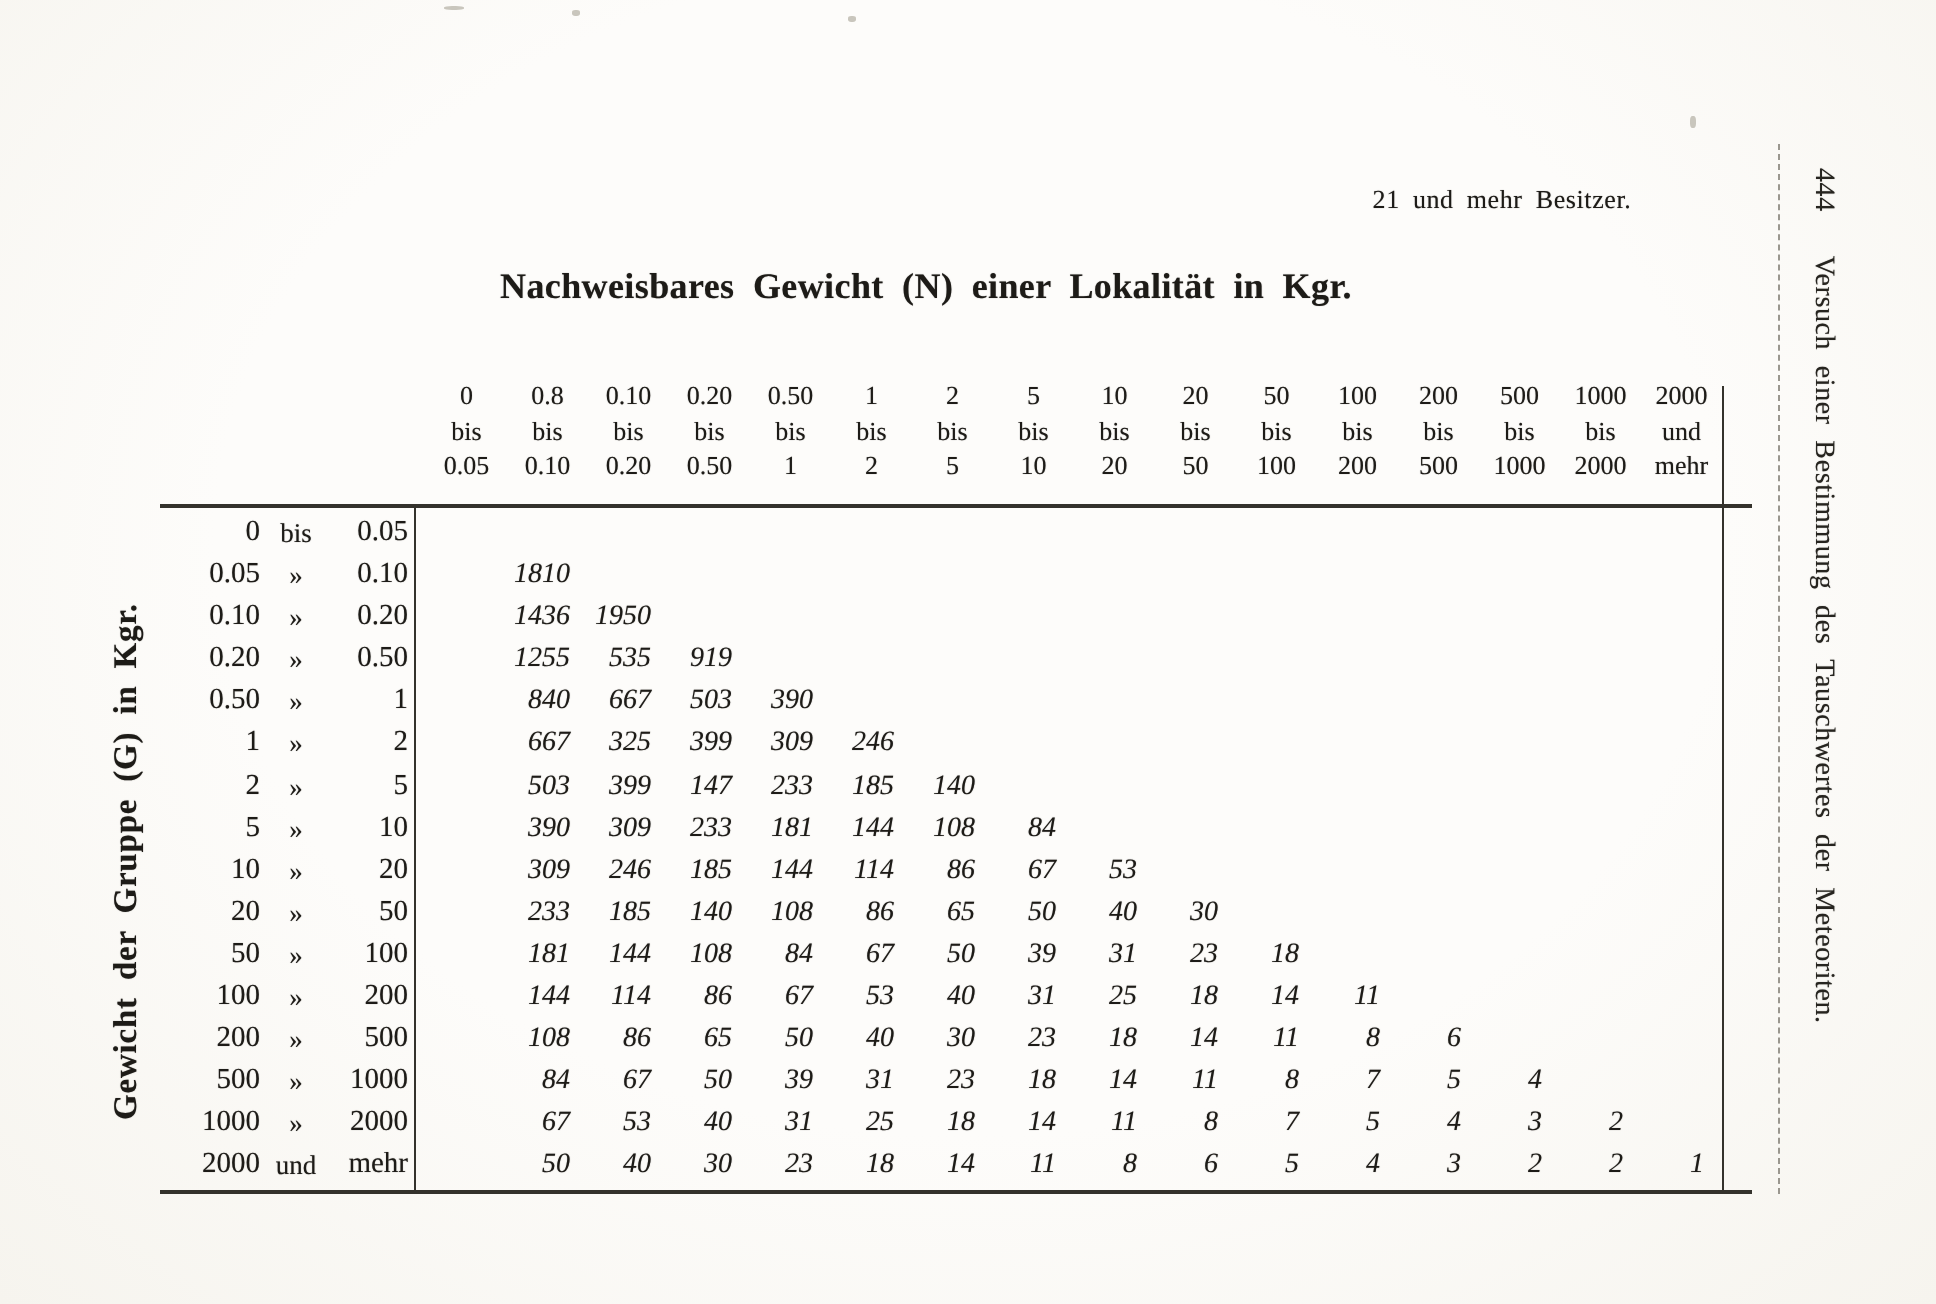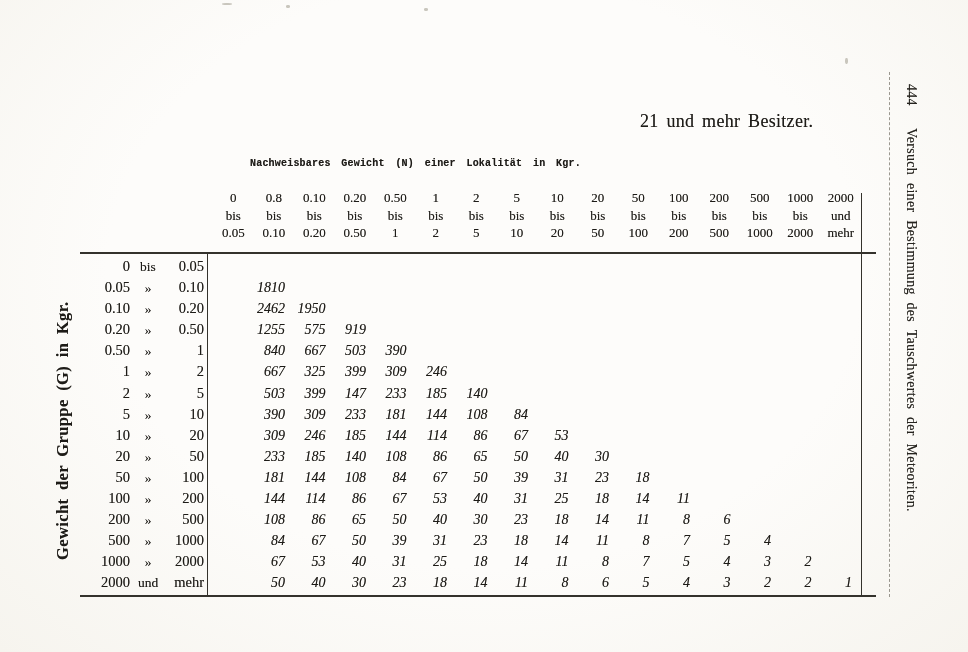--- a/index.html
+++ b/index.html
@@ -3,24 +3,24 @@
 <meta charset="utf-8">
 <style>
   html,body{margin:0;padding:0;background:#ffffff;}
   .page{
     position:relative;width:968px;height:652px;overflow:hidden;
     font-family:"Liberation Serif","DejaVu Serif",serif;
     color:#1d1b17;
     background:radial-gradient(ellipse at 50% 42%, #fdfcfa 55%, #f6f4ee 100%);
     text-shadow:0 0 0.5px rgba(32,30,26,0.5);
   }
-  .header-note{position:absolute;top:111px;left:640px;width:222px;text-align:left;
-    font-size:18px;word-spacing:3px;letter-spacing:0.3px;}
-  .title{position:absolute;top:158px;left:250px;font-size:10px;font-weight:bold;
-    word-spacing:4.5px;letter-spacing:0.2px;white-space:nowrap;font-family:Liberation Mono, monospace;}
+  .header-note{position:absolute;top:92px;left:640px;width:222px;text-align:center;
+    font-size:13px;word-spacing:3px;letter-spacing:0.3px;}
+  .title{position:absolute;top:133px;left:250px;font-size:18px;font-weight:bold;
+    word-spacing:4.5px;letter-spacing:0.2px;white-space:nowrap;}
   .left-label{position:absolute;left:53px;top:560px;transform-origin:0 0;
     transform:rotate(-90deg);font-weight:bold;font-size:16.5px;word-spacing:4px;
     letter-spacing:0.4px;white-space:nowrap;}
   .margin-rule{position:absolute;left:889px;top:72px;height:525px;width:0;
     border-left:1px dashed #9a978f;}
   .margin-text{position:absolute;left:919px;top:84px;transform-origin:0 0;
     transform:rotate(90deg);white-space:nowrap;font-size:14px;
     letter-spacing:0.3px;word-spacing:4px;color:#26241f;}
   .margin-text .pgnum{margin-right:22px;}
   .col-headers{position:absolute;left:213px;top:189px;display:grid;
@@ -260,38 +260,38 @@
       <div class="cell"></div>
       <div class="cell"></div>
       <div class="cell"></div>
       <div class="cell"></div>
       <div class="cell"></div>
       <div class="cell"></div>
       <div class="cell"></div>
       <div class="cell"></div>
       <div class="cell"></div>
       <div class="cell"></div>
-      <div class="cell">2462</div>
+      <div class="cell">1436</div>
       <div class="cell">1950</div>
       <div class="cell"></div>
       <div class="cell"></div>
       <div class="cell"></div>
       <div class="cell"></div>
       <div class="cell"></div>
       <div class="cell"></div>
       <div class="cell"></div>
       <div class="cell"></div>
       <div class="cell"></div>
       <div class="cell"></div>
       <div class="cell"></div>
       <div class="cell"></div>
       <div class="cell"></div>
       <div class="cell"></div>
       <div class="cell">1255</div>
-      <div class="cell">575</div>
+      <div class="cell">535</div>
       <div class="cell">919</div>
       <div class="cell"></div>
       <div class="cell"></div>
       <div class="cell"></div>
       <div class="cell"></div>
       <div class="cell"></div>
       <div class="cell"></div>
       <div class="cell"></div>
       <div class="cell"></div>
       <div class="cell"></div>

